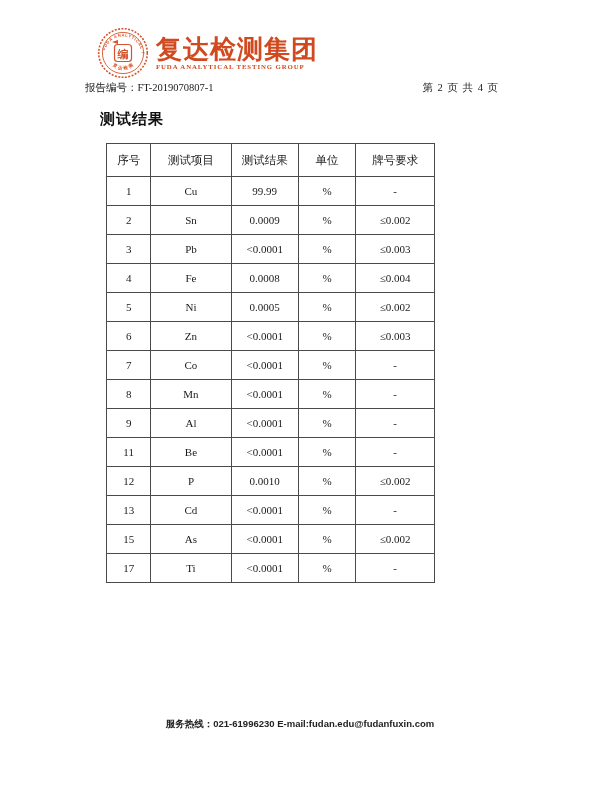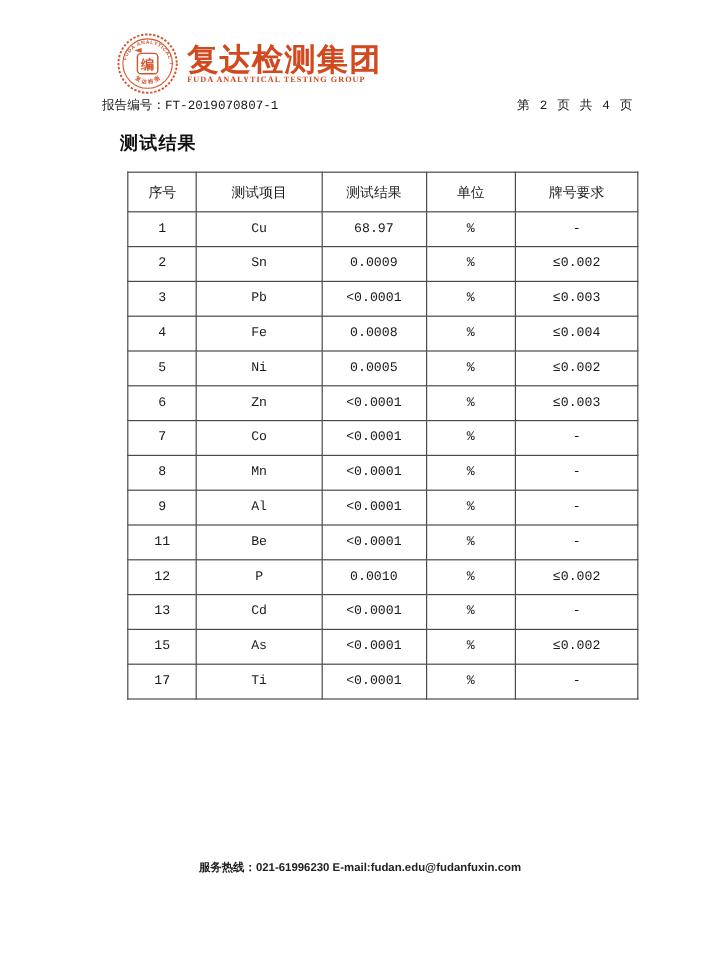--- a/index.html
+++ b/index.html
@@ -21,37 +21,37 @@
     font-size:26px; font-weight:bold; letter-spacing:1px;
     color:#d14a1f; line-height:24px;
     font-family:"Liberation Sans","DejaVu Sans",sans-serif;
   }
   .brand-en {
     font-size:6.8px; font-weight:bold; letter-spacing:0.9px;
     color:#d14a1f; margin-top:2px;
     font-family:"Liberation Serif","DejaVu Serif",serif;
   }
   .report-row {
-    position:absolute; left:85px; right:72px; top:81px;
+    position:absolute; left:85px; right:101px; top:81px;
     display:flex; justify-content:space-between; align-items:baseline;
-    font-family:Liberation Mono, monospace;
+    font-family:Liberation Serif, serif;
     font-size:10.5px; color:#1a1a1a;
   }
   .page-indicator { letter-spacing:1px;margin-left:24px; }
   
   .section-title {
     position:absolute; left:100px; top:110px;
     font-size:15px; font-weight:bold; color:#111;
     letter-spacing:1px;
   }
   
   table.results {
-    position:absolute; left:106px; top:143px; width:426px;
+    position:absolute; left:106px; top:143px; width:329px;
     border-collapse:collapse; table-layout:fixed;
-    font-family:Liberation Mono, monospace;
+    font-family:Liberation Serif, serif;
   }
   table.results th, table.results td {
     border:1px solid #4a4a4a;
     text-align:center; vertical-align:middle;
     font-weight:normal; color:#1a1a1a;
     padding:0;
   }
   table.results th { height:33px; font-size:11.5px; }
   table.results td { height:29px; font-size:11px; }
   table.results { border:1.5px solid #333; }
@@ -119,21 +119,21 @@
           <th>测试项目</th>
           <th>测试结果</th>
           <th>单位</th>
           <th>牌号要求</th>
         </tr>
       </thead>
     <tbody id="tbody">
         <tr>
           <td>1</td>
           <td>Cu</td>
-          <td>68.97</td>
+          <td>99.99</td>
           <td>%</td>
           <td>-</td>
         </tr>
         <tr>
           <td>2</td>
           <td>Sn</td>
           <td>0.0009</td>
           <td>%</td>
           <td>≤0.002</td>
         </tr>

